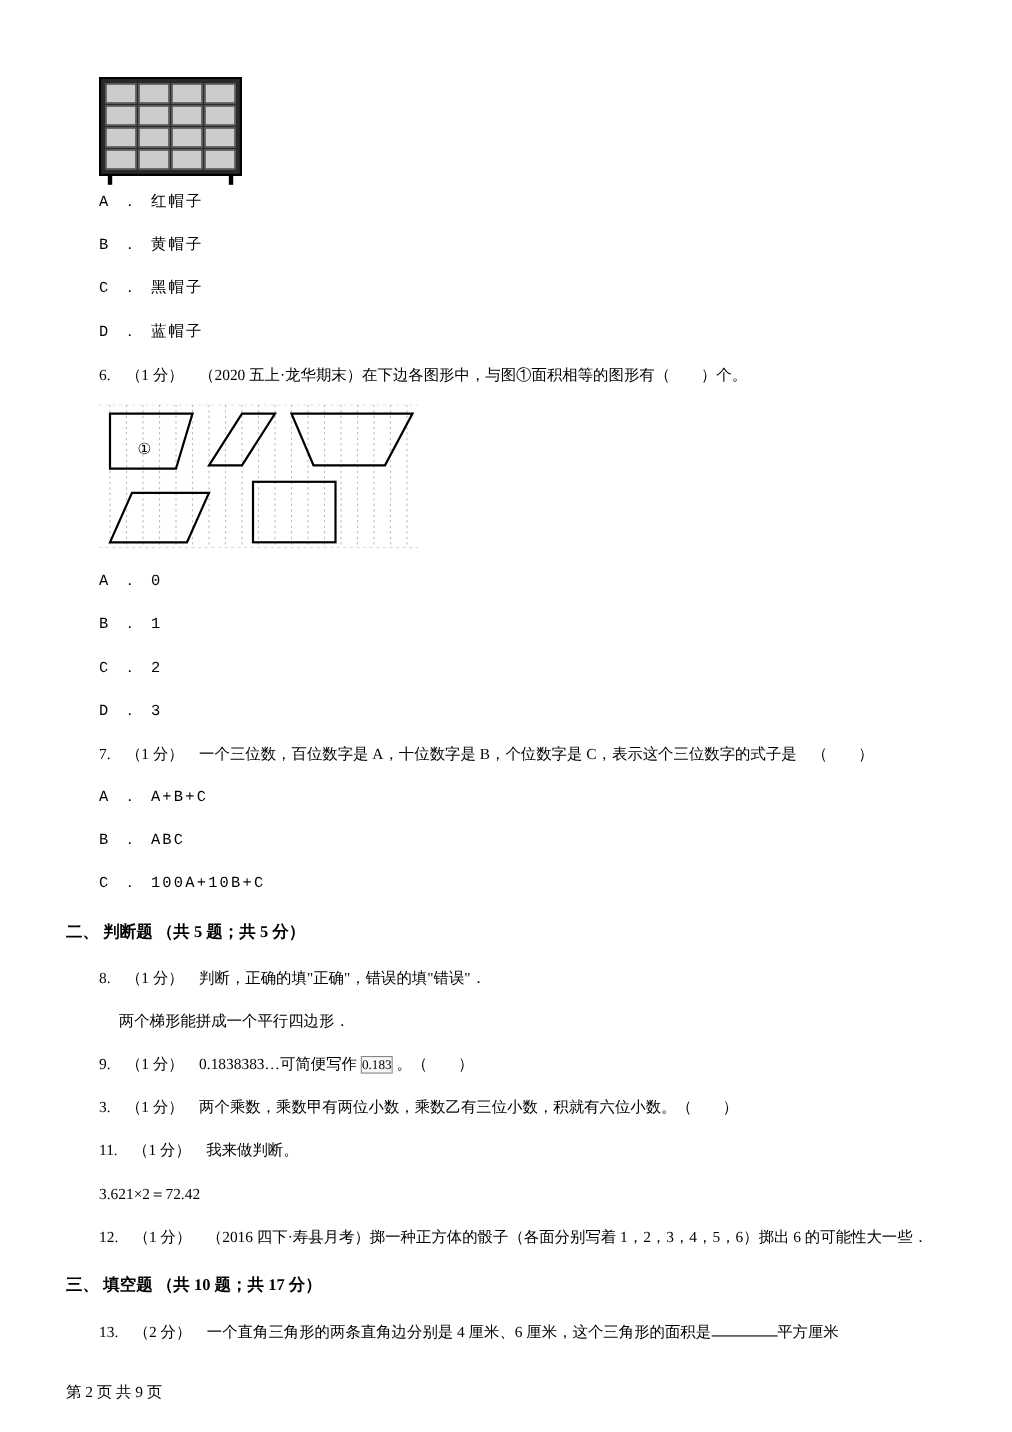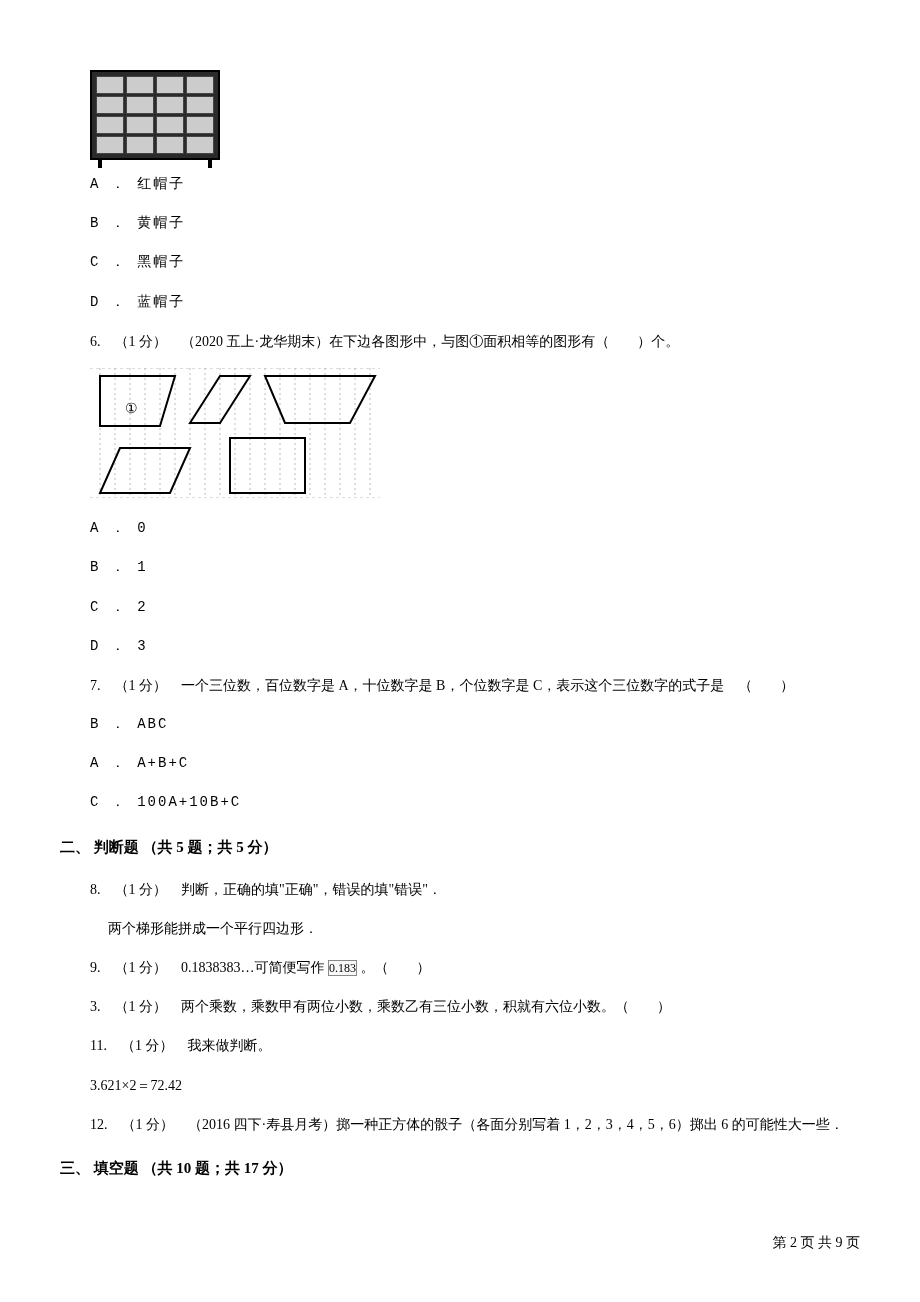--- a/index.html
+++ b/index.html
@@ -4,21 +4,21 @@
   <style>
     * { margin: 0; padding: 0; box-sizing: border-box; }
     body { width: 920px; height: 1302px; background: #fff; font-family: "SimSun", "宋体", serif; font-size: 14px; line-height: 1.8; color: #000; }
     .page { padding: 70px 60px 40px 60px; }
     .q-image { margin-left: 30px; margin-bottom: 12px; }
     .answer-line { margin-left: 30px; margin-bottom: 14px; font-family: "Courier New", monospace; letter-spacing: 2px; }
     .q-line { margin-left: 30px; margin-bottom: 14px; }
     .section-title { font-weight: bold; margin-top: 18px; margin-bottom: 16px; font-size: 15px; }
     .inline-num-img { border: 1px solid #888; padding: 0 0; font-size: 12px; background: #f8f8f8; }
     .blank { display: inline-block; border-bottom: 1px solid #000; min-width: 60px; height: 1em; vertical-align: baseline; }
-    .footer { text-align: right; margin-top: 48px; font-family: "SimSun", serif; }
+    .footer { text-align: left; margin-top: 30px; font-family: "SimSun", serif; }
     .shelf { width: 130px; height: 90px; background: #2a2a2a; border: 2px solid #000; padding: 4px; display: flex; flex-direction: column; gap: 2px; position: relative; }
     .shelf-row { flex: 1; display: flex; gap: 2px; }
     .shelf-slot { flex: 1; background: #ccc; border: 1px solid #444; }
     .shelf-leg { position: absolute; width: 4px; height: 8px; background: #000; bottom: -10px; }
     .leg-l { left: 6px; } .leg-r { right: 6px; }
     .shapes-svg { margin-left: 30px; margin-bottom: 10px; }
   </style>
 </head>
 <body>
 
@@ -99,37 +99,40 @@
       <text x="35" y="45" font-size="14" font-family="SimSun">①</text>
     </svg>
   </div>
 
   <div class="answer-line">A ． 0</div>
   <div class="answer-line">B ． 1</div>
   <div class="answer-line">C ． 2</div>
   <div class="answer-line">D ． 3</div>
 
   <div class="q-line">7.　（1 分）　一个三位数，百位数字是 A，十位数字是 B，个位数字是 C，表示这个三位数字的式子是　（　　）</div>
+  <div class="answer-line">A ． A+B+C</div>
   <div class="answer-line">B ． ABC</div>
-  <div class="answer-line">A ． A+B+C</div>
   <div class="answer-line">C ． 100A+10B+C</div>
 
   <div class="section-title">二、 判断题 （共 5 题；共 5 分）</div>
 
   <div class="q-line">8.　（1 分）　判断，正确的填"正确"，错误的填"错误"．</div>
   <div class="q-line" style="margin-left:48px;">两个梯形能拼成一个平行四边形．</div>
 
   <div class="q-line">
     <span>9.　（1 分）　0.1838383…可简便写作 </span><span class="inline-num-img">0.183</span><span> 。（　　）</span>
   </div>
 
   <div class="q-line">3.　（1 分）　两个乘数，乘数甲有两位小数，乘数乙有三位小数，积就有六位小数。（　　）</div>
 
   <div class="q-line">11.　（1 分）　我来做判断。</div>
   <div class="q-line" style="margin-left:30px;">3.621×2＝72.42</div>
 
   <div class="q-line" style="margin-left:30px; text-indent:0;">12.　（1 分）　（2016 四下·寿县月考）掷一种正方体的骰子（各面分别写着 1，2，3，4，5，6）掷出 6 的可能性大一些．</div>
 
   <div class="section-title">三、 填空题 （共 10 题；共 17 分）</div>
 
+  <div class="q-line">
+    <span>13.　（2 分）　一个直角三角形的两条直角边分别是 4 厘米、6 厘米，这个三角形的面积是</span><span class="blank"></span><span>平方厘米</span>
+  </div>
 
   <div class="footer">第 2 页 共 9 页</div>
 </div>
 
 </body></html>

